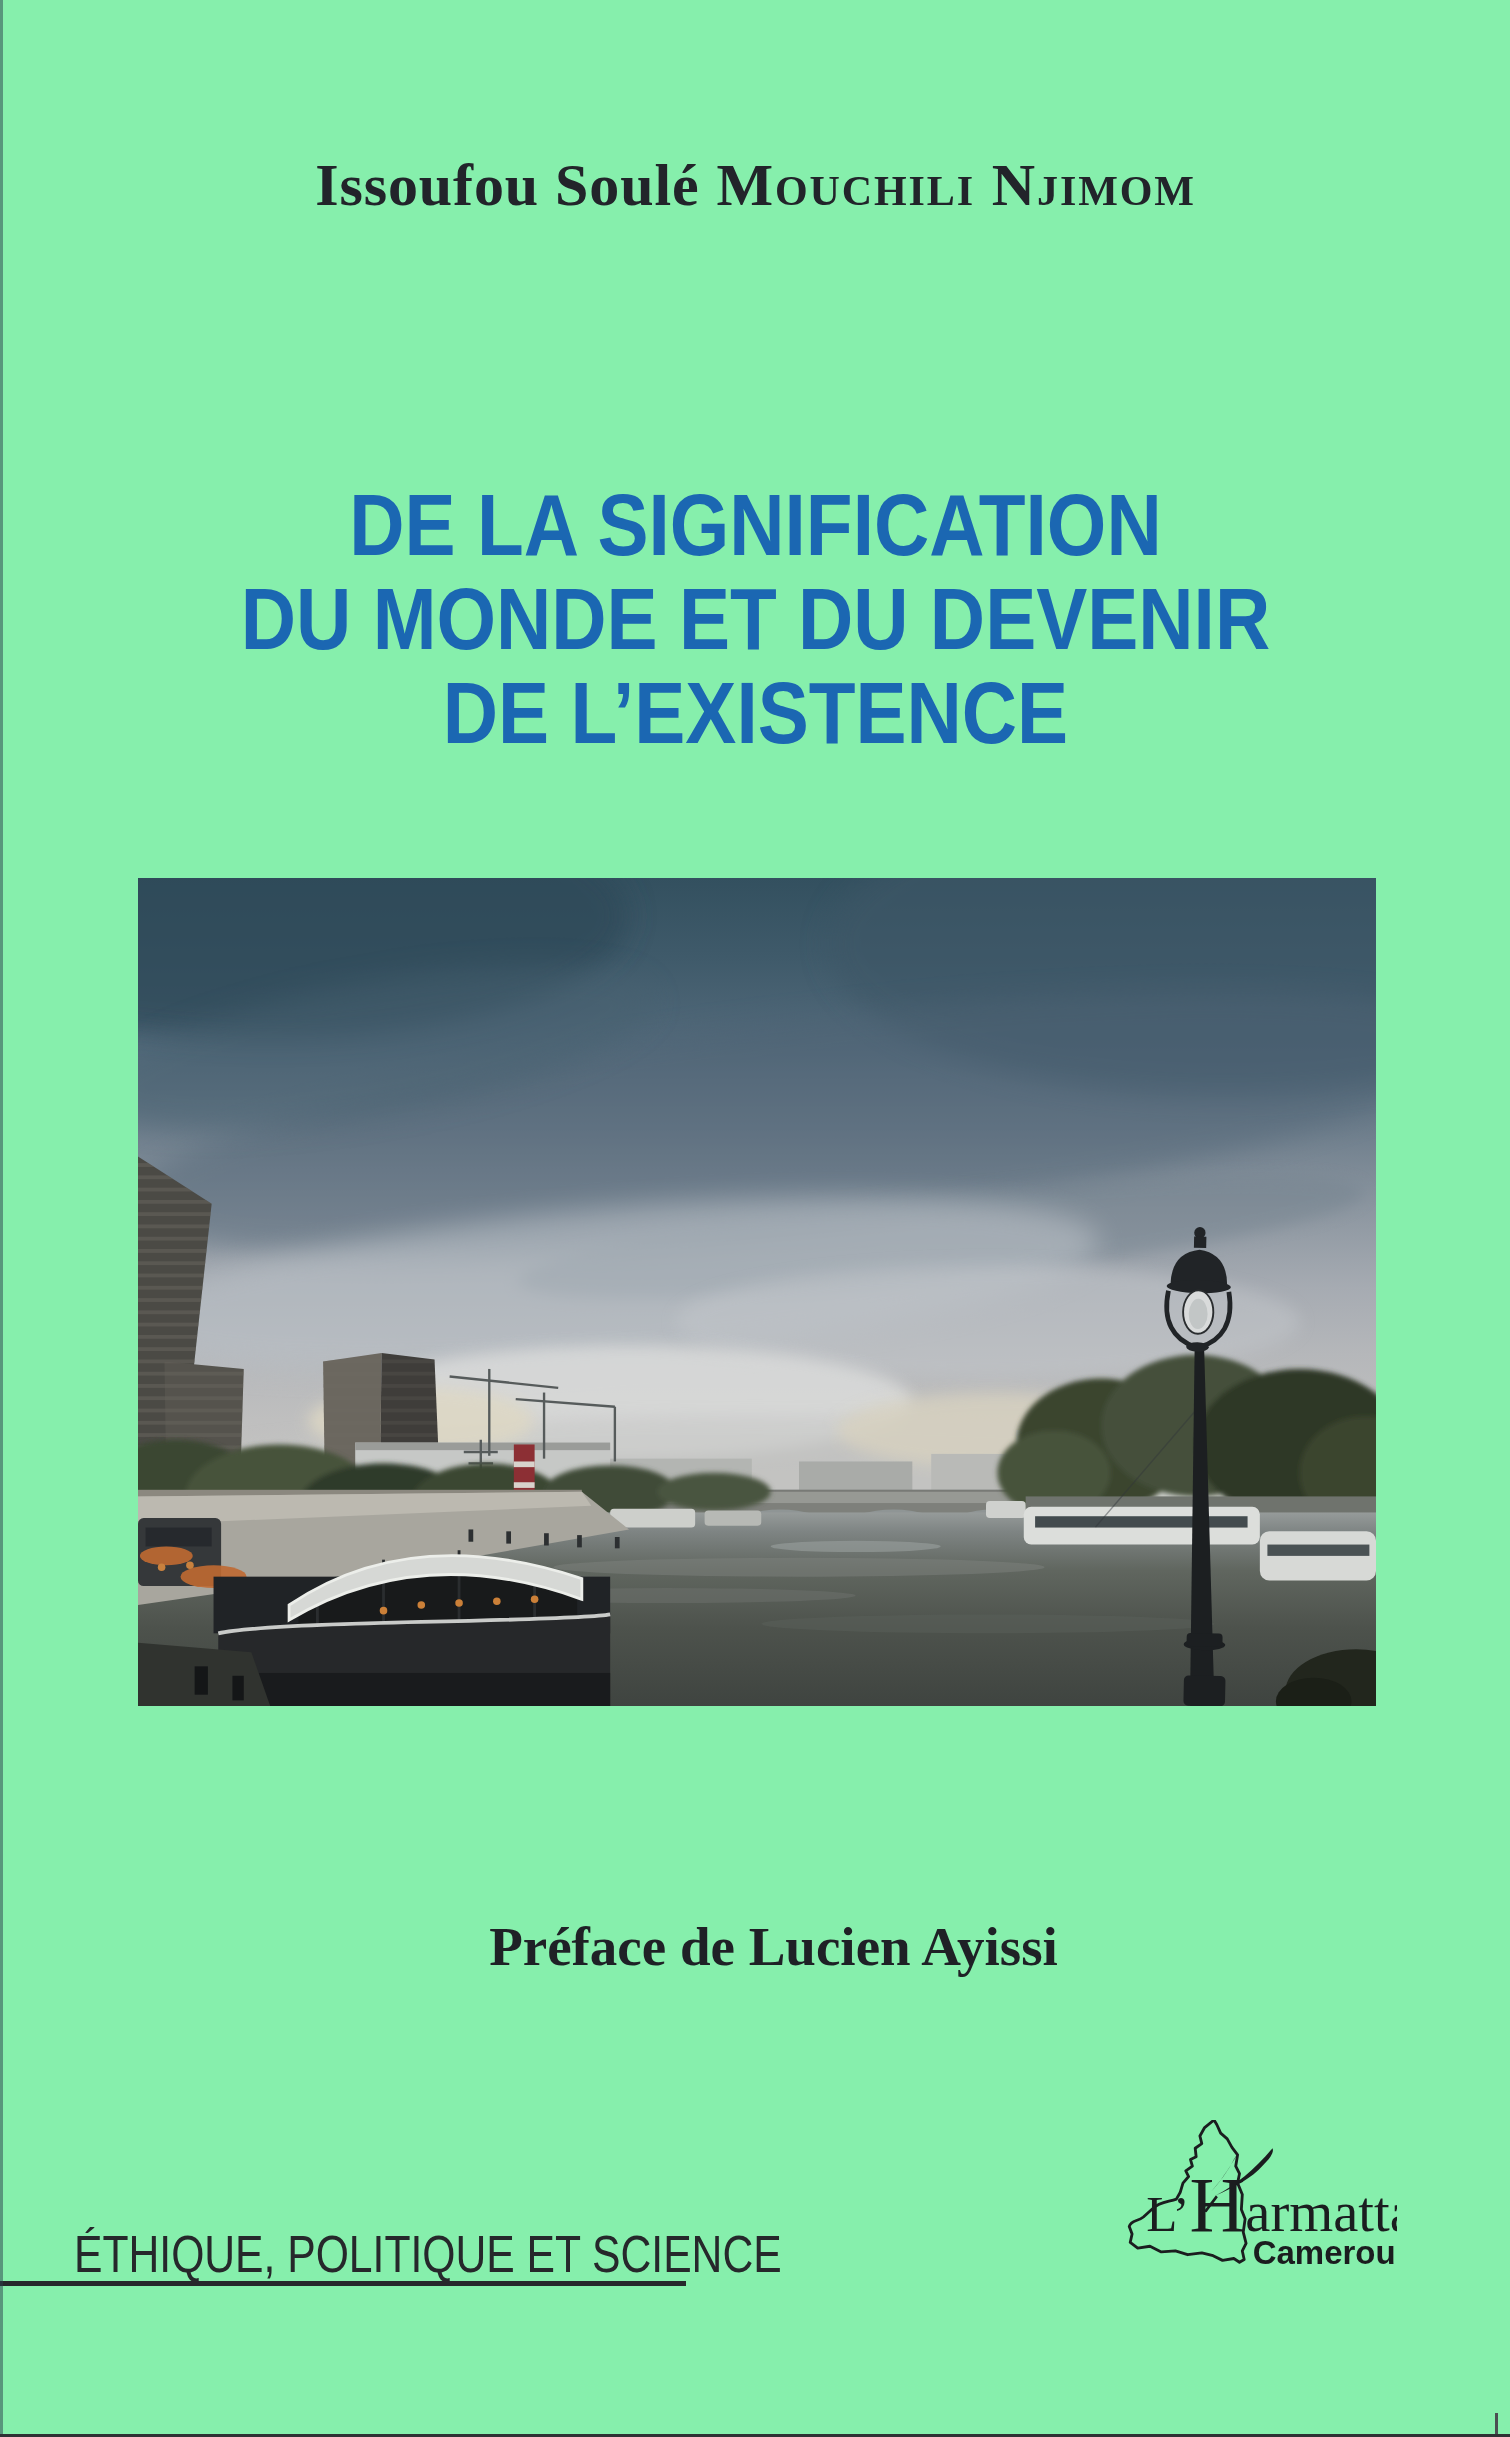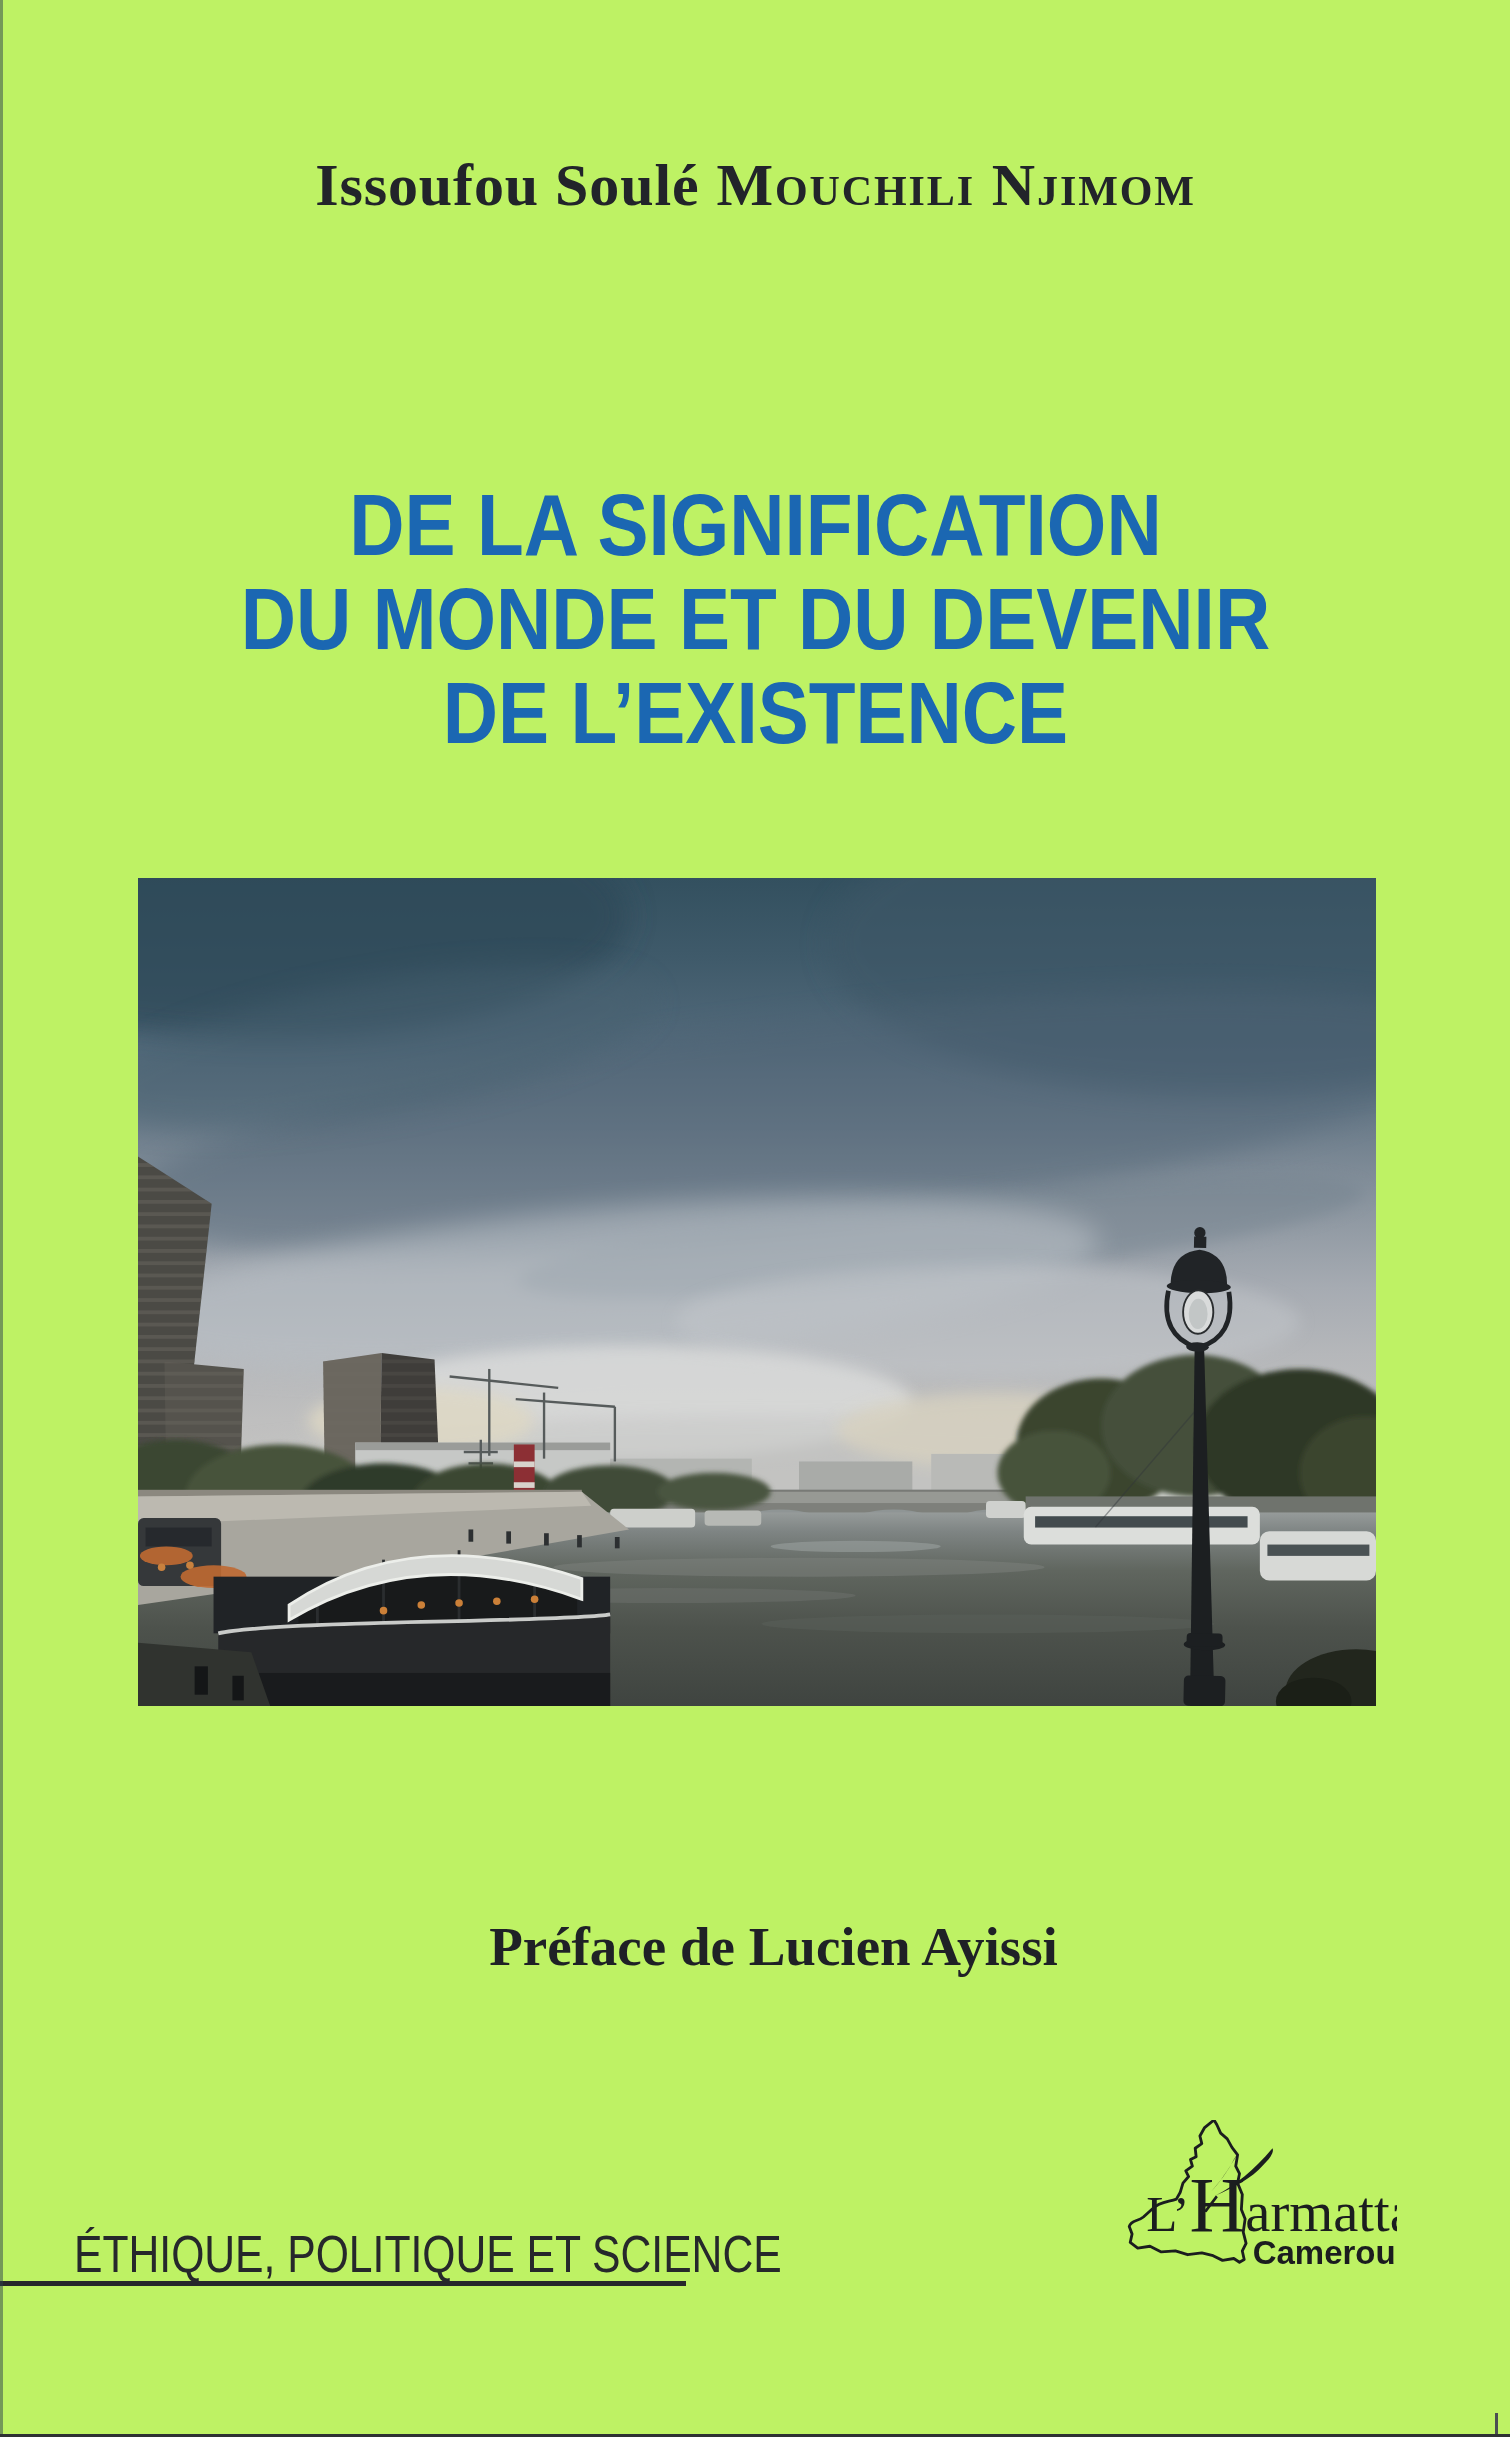--- a/index.html
+++ b/index.html
@@ -1,19 +1,19 @@
 <!DOCTYPE html>
 <html style="font-size:15px"><head>
 <meta charset="utf-8">
 <style>
   html,body{margin:0;padding:0;}
   #cover{
     position:relative;
     width:1511px;height:2438px;
-    background:#bef264;
+    background:#86efac;
     overflow:hidden;
     font-family:"Liberation Serif", serif;
   }
   
   .edge-left{position:absolute;left:0;top:0;width:2.8px;height:2438px;background:rgba(42,62,76,.5);}
   .edge-bottom{position:absolute;left:0;bottom:0;width:1511px;height:3.8px;background:#2e3133;}
   .tick-br{position:absolute;left:1495px;top:2413px;width:2.8px;height:21px;background:#4b4f52;}
 
   .author{
     position:absolute;left:0;top:151px;width:1511px;

